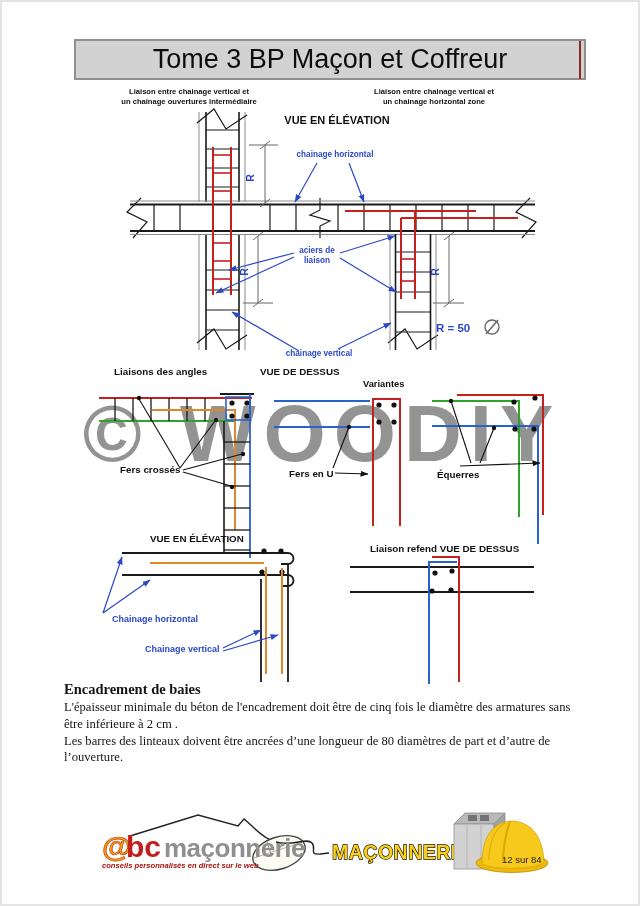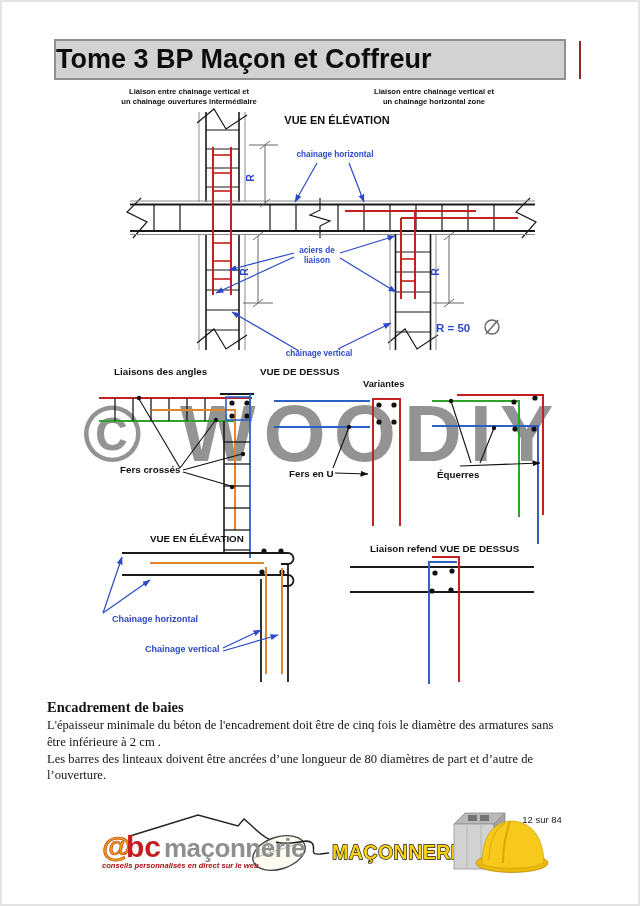--- a/index.html
+++ b/index.html
@@ -1,27 +1,27 @@
 <!DOCTYPE html>
 <html><head>
 <meta charset="utf-8">
 <style>
   html,body{margin:0;padding:0;background:#ffffff;}
   .page{position:relative;width:640px;height:906px;background:#ffffff;border:2px solid #e4e4e4;box-sizing:border-box;overflow:hidden;font-family:"Liberation Sans",sans-serif;}
-  .titlebar{position:absolute;left:52px;top:37px;width:512px;height:41px;background:#d2d2d2;border:2px solid #8f8f8f;box-sizing:border-box;text-align:left;font-weight:bold;font-size:27px;line-height:37px;color:#0d0d0d;z-index:3;}
+  .titlebar{position:absolute;left:72px;top:37px;width:512px;height:41px;background:#d2d2d2;border:2px solid #8f8f8f;box-sizing:border-box;text-align:center;font-weight:normal;font-size:27px;line-height:37px;color:#0d0d0d;z-index:3;}
   .red-artifact{position:absolute;left:577px;top:39px;width:2px;height:38px;background:#8d2a22;z-index:3;}
   .cap{position:absolute;font-size:7.6px;font-weight:bold;line-height:9.6px;text-align:center;color:#111;z-index:3;}
   .cap-left{left:108px;top:85px;width:158px;}
   .cap-right{left:353px;top:85px;width:158px;}
   .watermark{position:absolute;left:62px;top:392px;width:516px;text-align:center;font-size:80px;font-weight:bold;color:#000000;opacity:.42;letter-spacing:8px;white-space:nowrap;line-height:1;z-index:1;}
   svg.overlay{position:absolute;left:0;top:0;z-index:2;}
-  .bodytext{position:absolute;left:45px;top:679px;width:523px;z-index:3;color:#141414;font-family:"Liberation Serif",serif;margin-top:18px;}
+  .bodytext{position:absolute;left:62px;top:679px;width:523px;z-index:3;color:#141414;font-family:"Liberation Serif",serif;}
   .bodytext h3{margin:0 0 1px 0;font-size:14.5px;font-family:"Liberation Serif",serif;}
   .bodytext p{margin:0;font-size:12.6px;line-height:16.8px;}
-  .pagenum{position:absolute;left:500px;top:812px;width:80px;text-align:center;font-size:9.5px;color:#222;z-index:3;}
+  .pagenum{position:absolute;left:500px;top:852px;width:80px;font-size:9.5px;color:#222;z-index:3;}
 </style>
 </head>
 <body>
 
 <div class="page">
 
   <div class="titlebar">Tome 3 BP Maçon et Coffreur</div>
   <div class="red-artifact"></div>
 
   <div class="cap cap-left">

